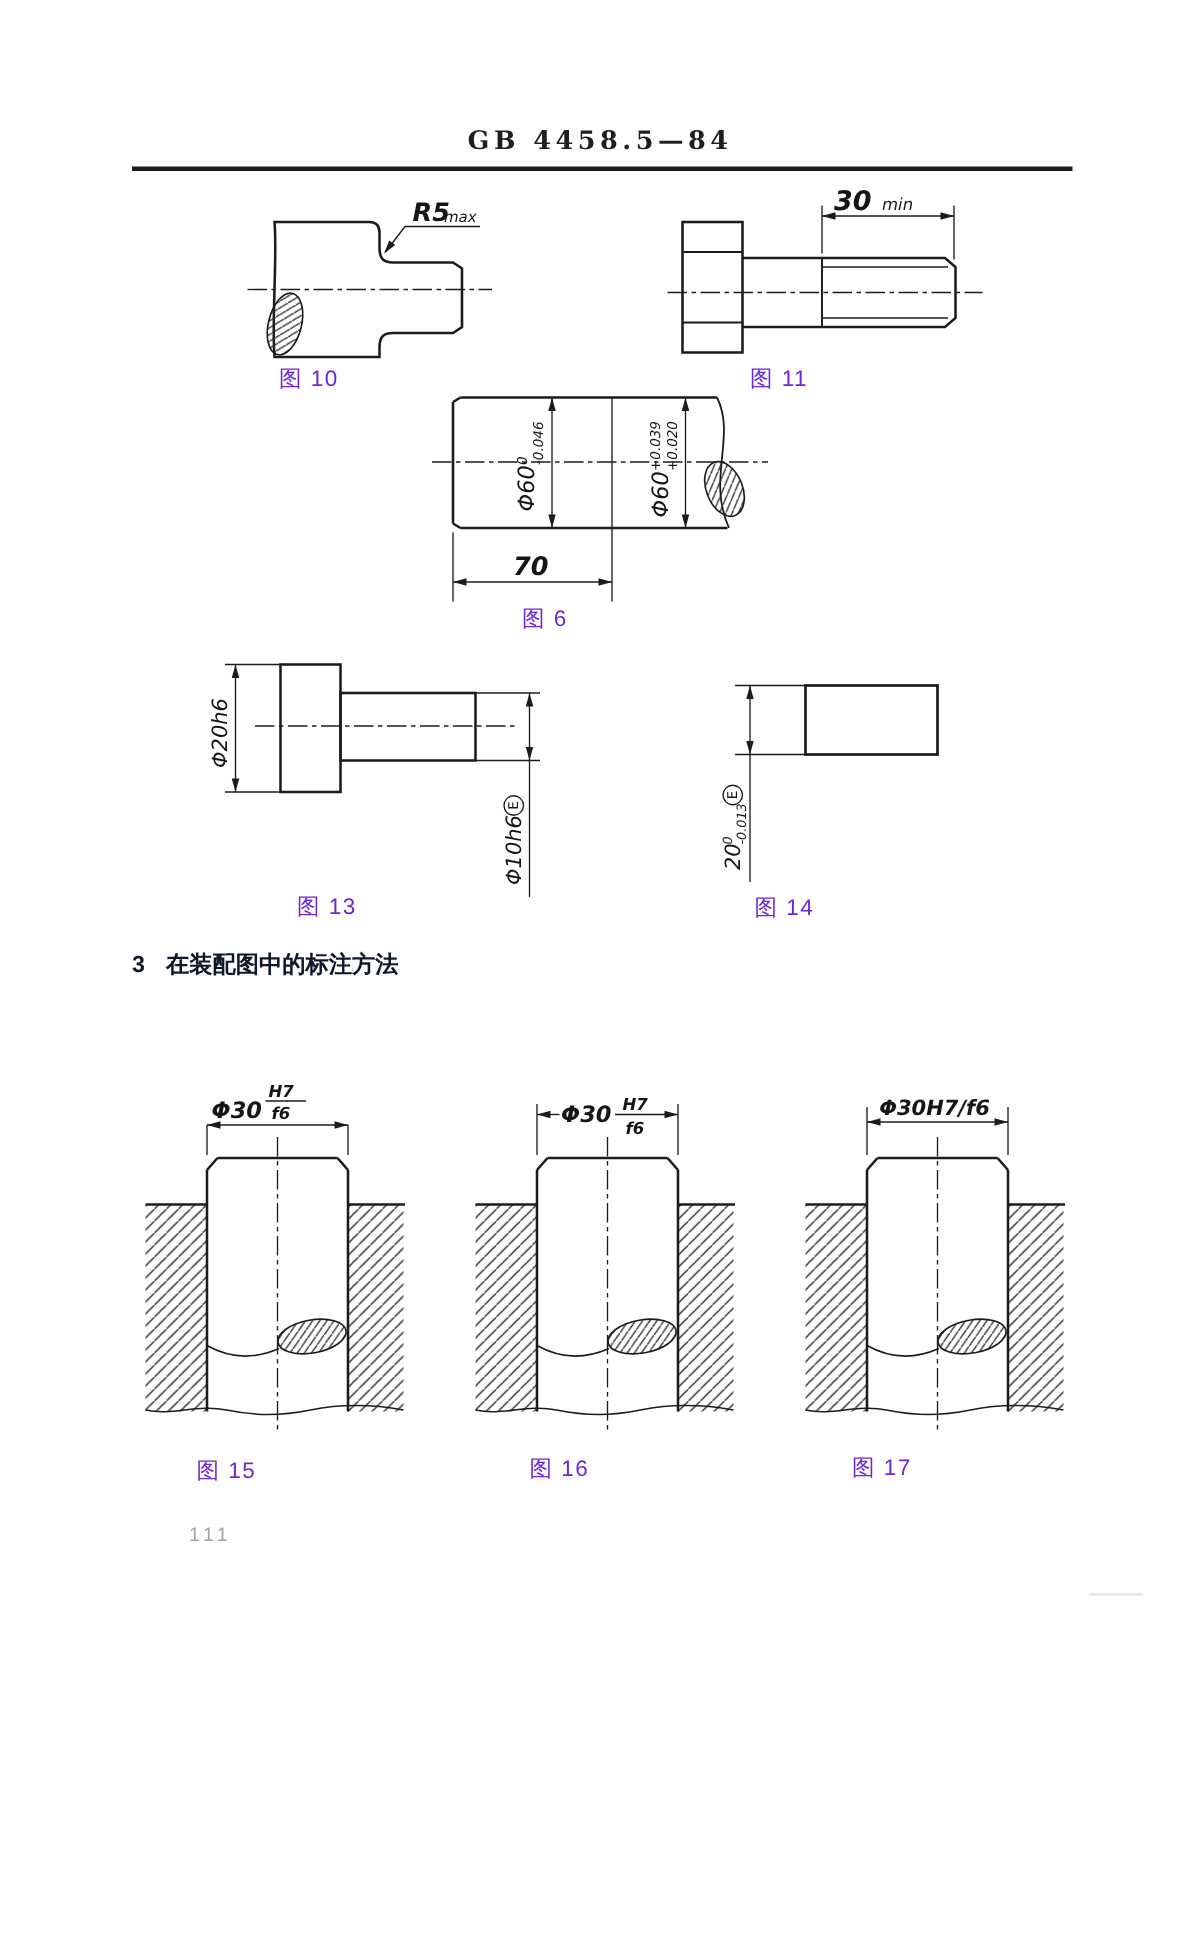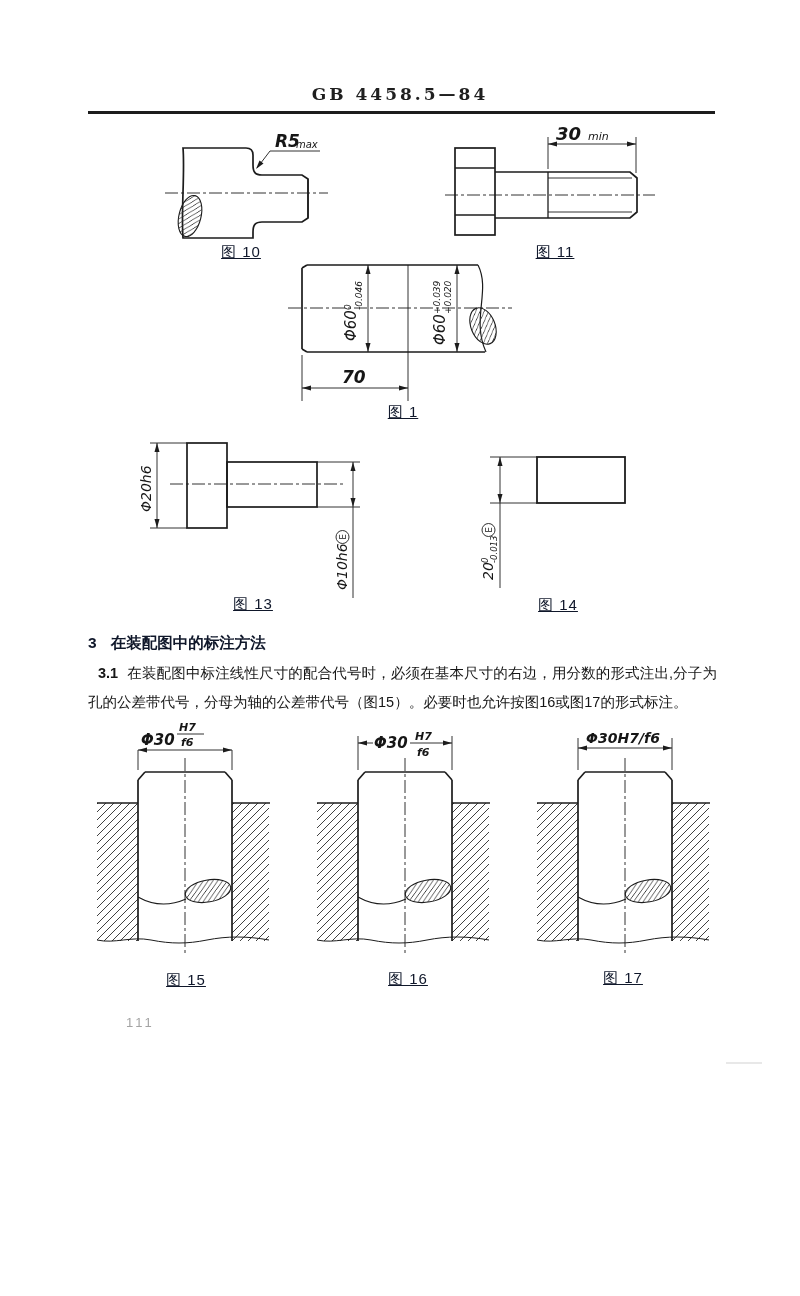--- a/index.html
+++ b/index.html
@@ -4,21 +4,21 @@
 <style>
   html,body{margin:0;padding:0;background:#ffffff;}
   #page{position:relative;width:800px;height:1296px;background:#ffffff;overflow:hidden;
         font-family:"Liberation Sans",sans-serif;color:#1f1f1f;}
   .abs{position:absolute;}
   #header-title{left:0;top:84px;width:800px;text-align:center;
       font-family:"DejaVu Serif",serif;font-weight:bold;font-size:17px;letter-spacing:3px;}
   #header-rule{left:88px;top:111px;width:627px;height:2.6px;background:#1c1c1c;}
   #watermark{left:193px;top:124px;font-family:"DejaVu Sans",sans-serif;font-weight:bold;
       font-size:78px;letter-spacing:2px;color:#e2e5e8;line-height:1;}
-  .fig-caption{width:110px;text-align:center;font-size:15px;letter-spacing:1px;color:#0f172a;text-decoration:underline;}
+  .fig-caption{width:110px;font-size:15px;letter-spacing:1px;color:#6d28d9;}
   #section-heading{left:88px;top:633px;font-size:15.5px;font-weight:bold;color:#0f172a;}
   #section-heading .num{margin-right:14px;}
   #clause{left:88px;top:659px;width:629px;font-size:14.5px;line-height:1.98;
       text-align:justify;color:#161616;text-indent:10px;}
   #clause .num{font-weight:bold;margin-right:9px;}
   #page-number{left:126px;top:1015px;font-size:13px;letter-spacing:3px;color:#8d8d8d;opacity:.8;}
   #edge-dash{left:726px;top:1062px;width:36px;height:2px;background:#dcdcdc;opacity:.65;}
   svg{overflow:visible;}
   svg text{font-family:"DejaVu Sans",sans-serif;fill:#161616;}
   .dimtxt{font-style:italic;}
@@ -108,21 +108,21 @@
       <text class="dimtxt" x="31" y="-5" font-size="9">0</text>
       <text class="dimtxt" x="31" y="6" font-size="9">-0.046</text>
     </g>
     <g transform="translate(165,92) rotate(-90)">
       <text class="dimtxt" x="0" y="0" font-size="15">Φ60</text>
       <text class="dimtxt" x="31" y="-5" font-size="9">+0.039</text>
       <text class="dimtxt" x="31" y="6" font-size="9">+0.020</text>
     </g>
     <text class="dimtxt" x="62" y="130" font-size="17" font-weight="bold">70</text>
   </svg>
-  <div class="abs fig-caption" style="left:348px;top:403px">图  1</div>
+  <div class="abs fig-caption" style="left:348px;top:403px">图  6</div>
 
   <svg class="abs" style="left:110px;top:428px" width="280" height="185" viewBox="0 0 280 185">
     <g stroke="#1c1c1c" fill="none">
       <line x1="60" y1="56" x2="235" y2="56" stroke-width="0.9" stroke-dasharray="13 3 3 3"></line>
       <rect x="77" y="15" width="40" height="85" stroke-width="1.7"></rect>
       <rect x="117" y="34" width="90" height="45" stroke-width="1.7"></rect>
       <g stroke-width="0.9">
         <line x1="40" y1="15" x2="77" y2="15"></line>
         <line x1="40" y1="100" x2="77" y2="100"></line>
         <line x1="47" y1="15" x2="47" y2="100"></line>
@@ -164,23 +164,20 @@
       <text class="dimtxt" x="17" y="-5" font-size="8.5">0</text>
       <text class="dimtxt" x="17" y="4" font-size="8.5">-0.013</text>
       <circle cx="50" cy="-4.5" r="6.5" fill="none" stroke="#1c1c1c" stroke-width="0.9"></circle>
       <text x="50" y="-1.5" font-size="9" text-anchor="middle">E</text>
     </g>
   </svg>
   <div class="abs fig-caption" style="left:503px;top:596px">图  14</div>
 
   <div class="abs" id="section-heading">
     <span class="num">3</span><span>在装配图中的标注方法</span>
-  </div>
-  <div class="abs" id="clause">
-    <span class="num">3.1</span><span>在装配图中标注线性尺寸的配合代号时，必须在基本尺寸的右边，用分数的形式注出,分子为孔的公差带代号，分母为轴的公差带代号（图15）。必要时也允许按图16或图17的形式标注。</span>
   </div>
 
   <svg class="abs" style="left:95px;top:710px" width="215" height="250" viewBox="0 0 215 250">
     <g stroke="#1c1c1c" fill="none">
       <rect x="2" y="93" width="41" height="138" fill="url(#hatch)" stroke="none"></rect>
       <rect x="137" y="93" width="37" height="138" fill="url(#hatch)" stroke="none"></rect>
       <line x1="2" y1="93" x2="43" y2="93" stroke-width="1.7"></line>
       <line x1="137" y1="93" x2="175" y2="93" stroke-width="1.7"></line>
       <g stroke-width="1.7">
         <line x1="50" y1="62" x2="130" y2="62"></line>

